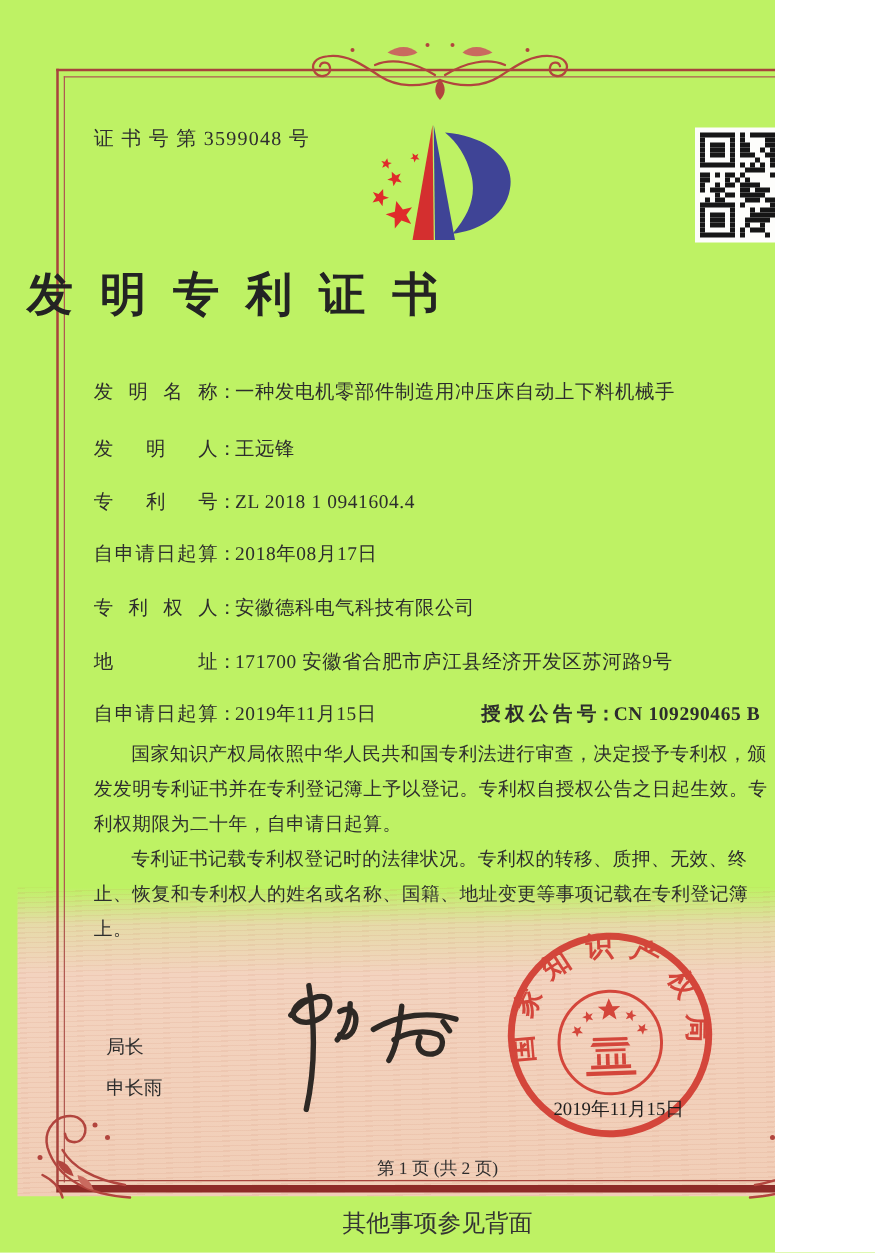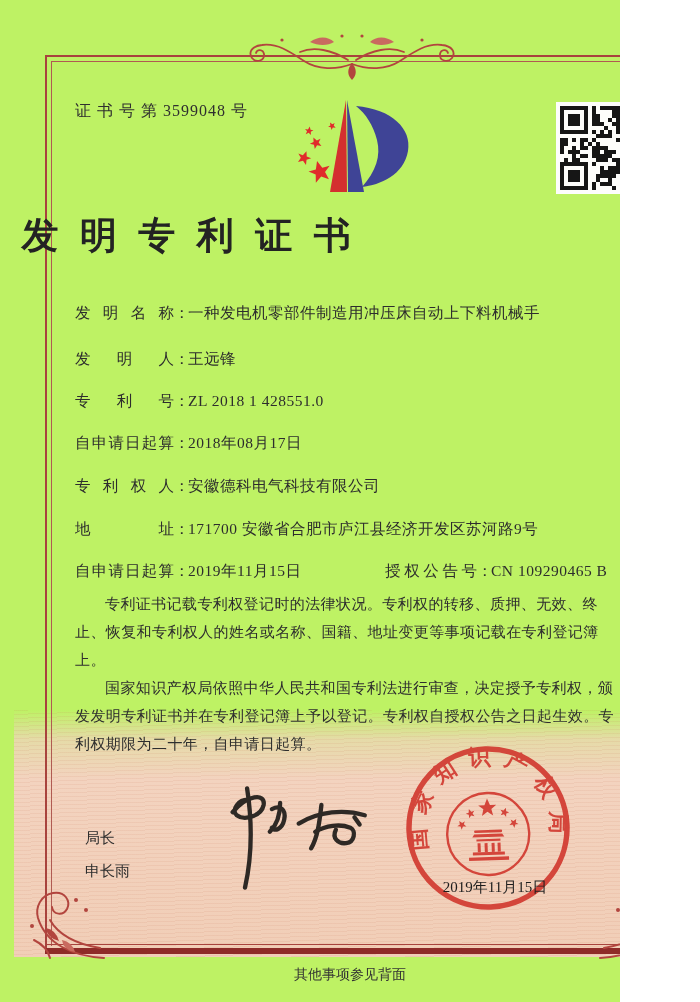--- a/index.html
+++ b/index.html
@@ -37,32 +37,32 @@
     letter-spacing:0.58em; text-indent:0.58em;
   }
 
   .field-row{ left:75px; width:560px; height:22px; font-size:15.5px; color:#2d2d2d; white-space:nowrap; }
   .flabel{
     display:inline-block; width:99px; vertical-align:top;
     text-align:justify; text-align-last:justify;
   }
   .fcolon{ display:inline-block; width:14px; }
   .fvalue{ letter-spacing:0.5px; }
-  .grant-no{ position:absolute; left:310px; top:0; white-space:nowrap; }
+  .grant-no{ position:absolute; left:310px; top:0; white-space:nowrap;font-weight:bold; }
   .grant-no .flabel{ width:92px; }
 
   .paras{ left:75px; top:590px; width:550px; font-size:15px; line-height:28px; color:#2e2e2e; }
   .paras p{ margin:0; text-indent:2em; letter-spacing:0.4px; }
 
   .signer{ left:85px; top:822px; font-size:15px; line-height:33px; color:#2c2c2c; }
 
   .seal-date{ left:430px; top:878px; width:130px; text-align:center; font-size:15px; color:#1d1d1d; z-index:6; }
 
   .page-info{ left:0; top:926px; width:700px; text-align:center; font-size:14px; color:#2d2d2d; }
-  .footer-note{ left:0; top:966px; width:700px; text-align:center; font-size:14px; color:#333; }
+  .footer-note{ left:0; top:966px; width:700px; text-align:center; font-size:19px; color:#333; }
 
   .qr{ left:556px; top:102px; width:92px; height:92px; background:#fdfdfb; padding:0; z-index:2; }
   .qmods{ position:absolute; left:4px; top:4px; display:grid; grid-template-columns:repeat(21,4px); grid-template-rows:repeat(21,4px); }
   .qmods i{ display:block; }
   .qmods i.on{ background:#161616; }
 
   .seal-svg{ left:402px; top:742px; z-index:5; opacity:0.93; transform:rotate(-2deg); }
   .sig-svg{ left:212px; top:786px; z-index:4; }
   .logo-svg{ left:280px; top:96px; z-index:2; }
   .orn-top{ left:244px; top:30px; z-index:3; }
@@ -561,41 +561,41 @@
 
   <div class="abs title">发明专利证书</div>
 
   <div class="abs field-row" style="top:303px">
     <span class="flabel">发明名称</span><span class="fcolon">：</span><span class="fvalue">一种发电机零部件制造用冲压床自动上下料机械手</span>
   </div>
   <div class="abs field-row" style="top:349px">
     <span class="flabel">发明人</span><span class="fcolon">：</span><span class="fvalue">王远锋</span>
   </div>
   <div class="abs field-row" style="top:391px">
-    <span class="flabel">专利号</span><span class="fcolon">：</span><span class="fvalue">ZL 2018 1 428551.0</span>
+    <span class="flabel">专利号</span><span class="fcolon">：</span><span class="fvalue">ZL 2018 1 0941604.4</span>
   </div>
   <div class="abs field-row" style="top:433px">
     <span class="flabel">自申请日起算</span><span class="fcolon">：</span><span class="fvalue">2018年08月17日</span>
   </div>
   <div class="abs field-row" style="top:476px">
     <span class="flabel">专利权人</span><span class="fcolon">：</span><span class="fvalue">安徽德科电气科技有限公司</span>
   </div>
   <div class="abs field-row" style="top:519px">
     <span class="flabel">地址</span><span class="fcolon">：</span><span class="fvalue">171700 安徽省合肥市庐江县经济开发区苏河路9号</span>
   </div>
   <div class="abs field-row" style="top:561px">
     <span class="flabel">自申请日起算</span><span class="fcolon">：</span><span class="fvalue">2019年11月15日</span>
     <span class="grant-no">
       <span class="flabel">授权公告号</span><span class="fcolon">：</span><span class="fvalue">CN 109290465 B</span>
     </span>
   </div>
 
   <div class="abs paras">
+    <p>国家知识产权局依照中华人民共和国专利法进行审查，决定授予专利权，颁发发明专利证书并在专利登记簿上予以登记。专利权自授权公告之日起生效。专利权期限为二十年，自申请日起算。</p>
     <p>专利证书记载专利权登记时的法律状况。专利权的转移、质押、无效、终止、恢复和专利权人的姓名或名称、国籍、地址变更等事项记载在专利登记簿上。</p>
-    <p>国家知识产权局依照中华人民共和国专利法进行审查，决定授予专利权，颁发发明专利证书并在专利登记簿上予以登记。专利权自授权公告之日起生效。专利权期限为二十年，自申请日起算。</p>
   </div>
 
   <div class="abs signer">
     <div>局长</div>
     <div>申长雨</div>
   </div>
 
   <svg class="abs sig-svg" width="160" height="104" viewBox="0 0 155 100">
     <g stroke="#2e2925" fill="none" stroke-width="4.2" stroke-linecap="round" stroke-linejoin="round">
       <path d="M20,25 C34,8 52,6 50,18 C48,28 32,34 24,28 C18,23 26,12 36,13"></path>
@@ -654,15 +654,16 @@
       <path d="M76,62 C52,58 34,48 26,34"></path>
       <path d="M10,54 C18,58 24,64 26,72"></path>
     </g>
     <path d="M22,42 q10,2 13,13 q-12,-3 -13,-13 Z" fill="#b2453e"></path>
     <path d="M38,54 q10,2 13,12 q-12,-2 -13,-12 Z" fill="#c96a5f"></path>
     <circle cx="52" cy="14" r="2" fill="#b2453e"></circle>
       <circle cx="62" cy="24" r="2" fill="#b2453e"></circle>
       <circle cx="8" cy="40" r="2" fill="#b2453e"></circle>
   </svg>
 
+  <div class="abs page-info">第 1 页 (共 2 页)</div>
   <div class="abs footer-note">其他事项参见背面</div>
 
 </div>
 
 </body></html>

